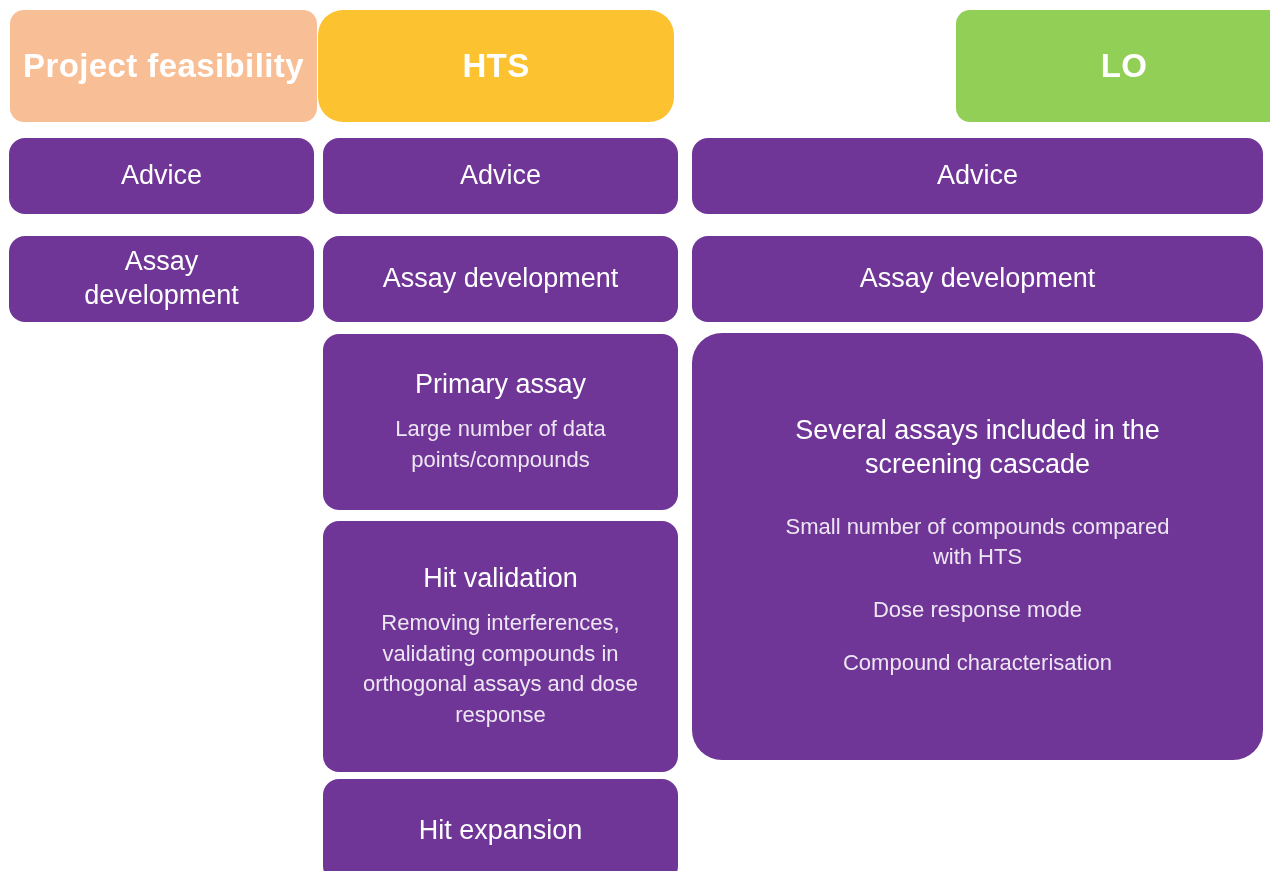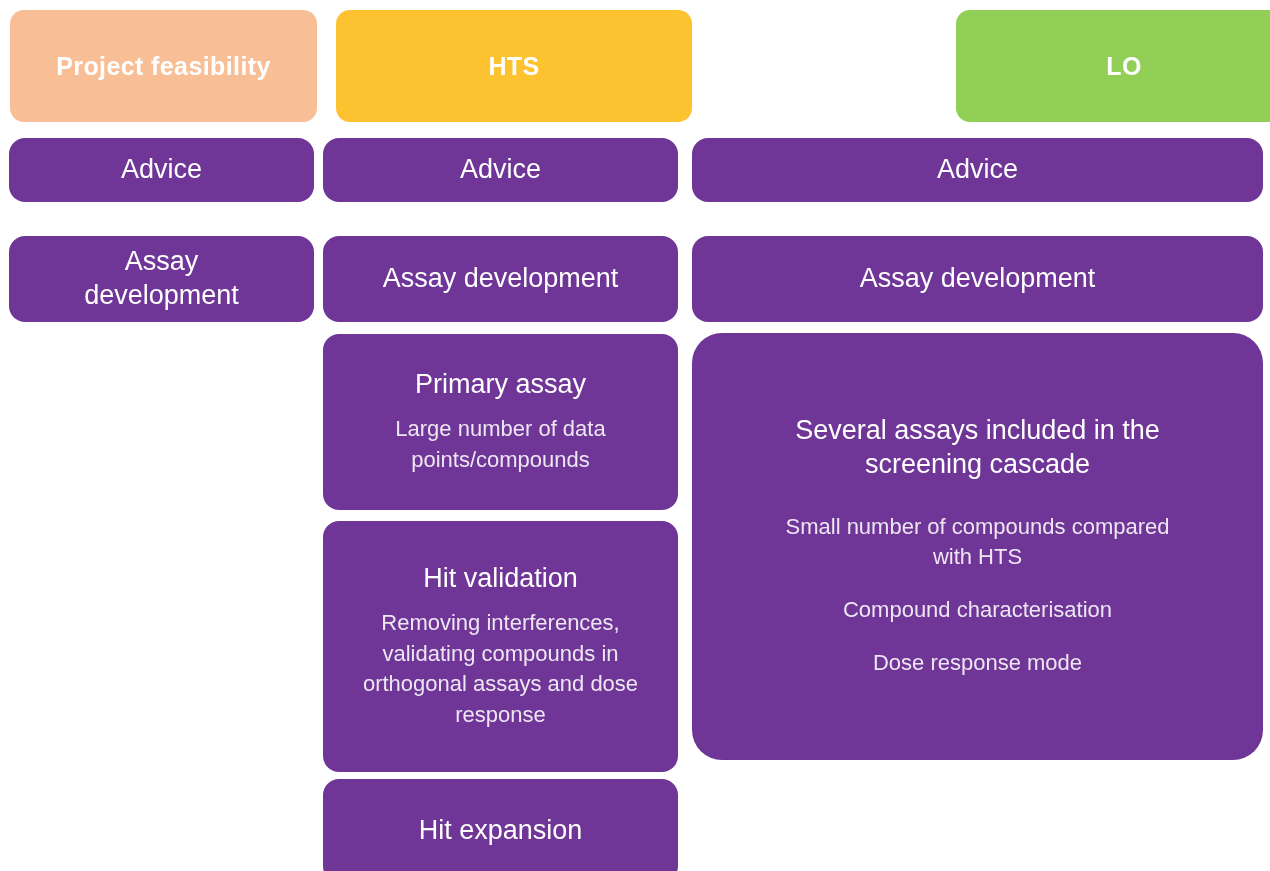--- a/index.html
+++ b/index.html
@@ -22,36 +22,36 @@
     flex-direction: column;
     align-items: center;
     justify-content: center;
     text-align: center;
     color: #ffffff;
   }
   .hdr {
     top: 10px;
     height: 112px;
     font-weight: 700;
-    font-size: 25px;
+    font-size: 33px;
     letter-spacing: 0.4px;
     border-radius: 14px;
   }
   .hdr-pf  { left: 10px;  width: 307px; background: var(--c-project-feasibility, #F8BF96); }
-  .hdr-hts { left: 336px; width: 356px; background: var(--c-hts, #FDC22F); }
+  .hdr-hts { left: 318px; width: 356px; background: var(--c-hts, #FDC22F); border-radius: 25px; }
   .hdr-h2l { left: 693px; width: 255px; background: var(--c-h2l, #5A8FD0); }
   .hdr-lo  { left: 956px; width: 336px; background: var(--c-lo, #92CF57); }
 
   .stage { background: var(--c-stage-purple, #6F3697); padding: 10px 24px; }
 
   .c1  { left: 9px;   width: 305px; }
   .c2  { left: 323px; width: 355px; }
   .c34 { left: 692px; width: 571px; }
 
-  .r-advice { top: 138px; height: 64px; }
+  .r-advice { top: 138px; height: 76px; }
   .r-assay  { top: 236px; height: 86px; }
 
   .b-primary { top: 334px; height: 176px; }
   .b-hitval  { top: 521px; height: 251px; }
   .b-hitexp  { top: 779px; height: 103px; }
   .b-cascade { top: 333px; height: 427px; border-radius: 30px; padding: 20px 76px; }
 
   .pad-narrow { padding-left: 62px; padding-right: 62px; }
 
   .title {
@@ -111,17 +111,17 @@
 
   <div class="box stage c34 r-advice">
     <span class="title">Advice</span>
   </div>
   <div class="box stage c34 r-assay">
     <span class="title">Assay development</span>
   </div>
   <div class="box stage c34 b-cascade">
     <span class="title">Several assays included in the screening cascade</span>
     <span class="detail">Small number of compounds compared with HTS</span>
+    <span class="detail">Dose response mode</span>
     <span class="detail">Compound characterisation</span>
-    <span class="detail">Dose response mode</span>
   </div>
 
 </div>
 
 </body></html>

